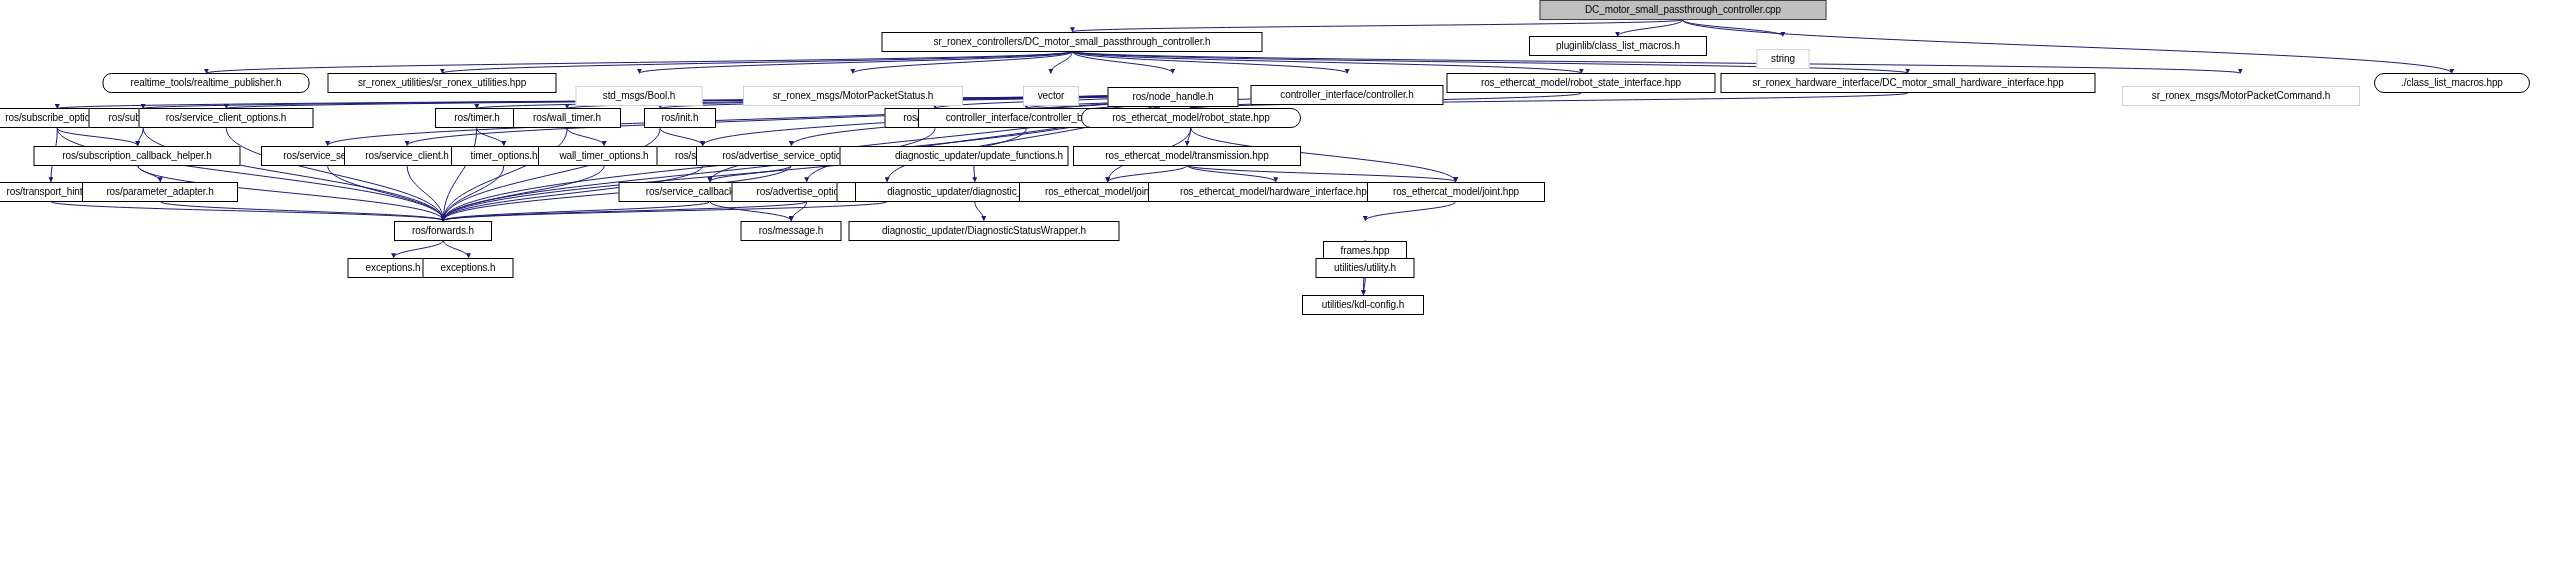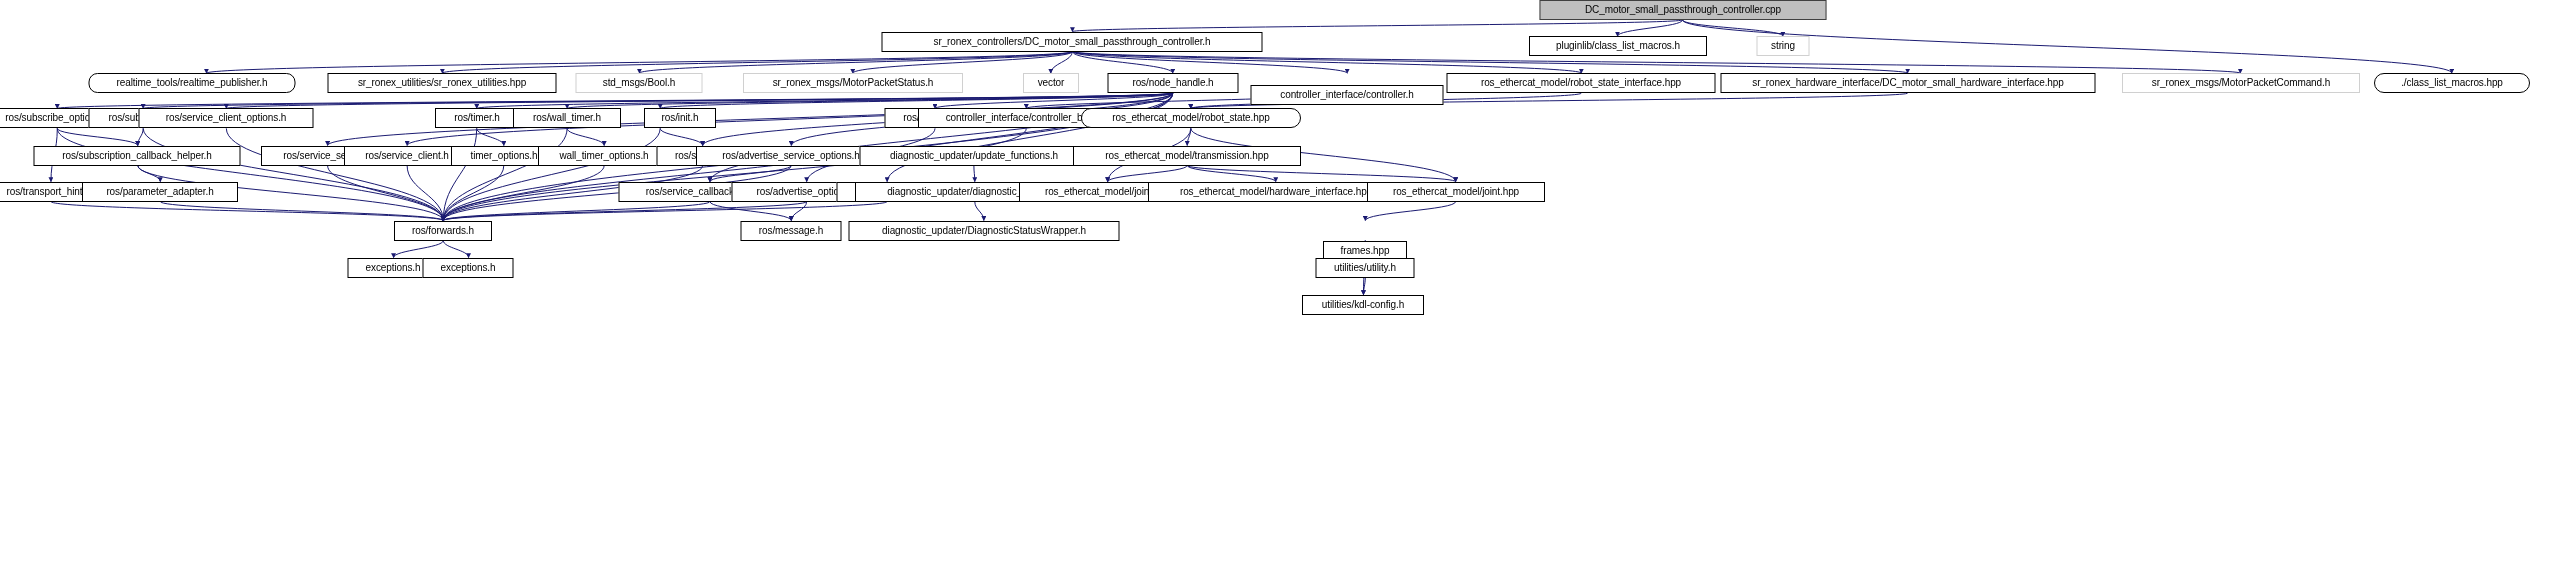--- a/index.html
+++ b/index.html
@@ -22,21 +22,21 @@
     font-size:10px;
     color:#000000;
     background:#ffffff;
     border:0.9px solid #000000;
     white-space:nowrap;
     padding:0 4.5px;
     transform:translate(-50%,-50%);
     letter-spacing:-0.1px;
   }
   
-  .node.faint{border:0.9px solid #d0d0d0;}
+  .node.faint{border:0.9px solid #d0d0d0;margin-top:13px;}
   
   .node.root{
     background:#bfbfbf;
     border:0.9px solid #404040;
   }
 </style>
 </head>
 <body>
 
 <div id="canvas">
@@ -123,26 +123,26 @@
         <path d="M 1510 266 C 1510 274.55, 1510 276.45, 1510 285" fill="none" stroke="#191970" stroke-width="1.1" marker-end="url(#arrow)"></path>
         <path d="M 1510 266 C 1510 293, 1508 299, 1508 326" fill="none" stroke="#191970" stroke-width="1.1" marker-end="url(#arrow)"></path>
         <path d="M 1510 307 C 1510 315.55, 1508 317.45, 1508 326" fill="none" stroke="#191970" stroke-width="1.1" marker-end="url(#arrow)"></path>
       </g>
   </svg>
   <div id="nodes-layer">
       <div class="node root" style="left: 1683px; top: 10px; width: 287px;">DC_motor_small_passthrough_controller.cpp</div>
       <div class="node" style="left: 1618px; top: 46px; width: 178px;">pluginlib/class_list_macros.h</div>
       <div class="node faint" style="left: 1783px; top: 46px; width: 53px;">string</div>
       <div class="node" style="left: 1072px; top: 42px; width: 381px;">sr_ronex_controllers/DC_motor_small_passthrough_controller.h</div>
-      <div class="node" style="left: 192px; top: 83px; width: 207px; border-radius: 9px;">realtime_tools/realtime_publisher.h</div>
+      <div class="node" style="left: 206px; top: 83px; width: 207px; border-radius: 9px;">realtime_tools/realtime_publisher.h</div>
       <div class="node" style="left: 442px; top: 83px; width: 229px;">sr_ronex_utilities/sr_ronex_utilities.hpp</div>
       <div class="node faint" style="left: 639px; top: 83px; width: 127px;">std_msgs/Bool.h</div>
       <div class="node faint" style="left: 853px; top: 83px; width: 220px;">sr_ronex_msgs/MotorPacketStatus.h</div>
       <div class="node faint" style="left: 1051px; top: 83px; width: 56px;">vector</div>
-      <div class="node" style="left: 1173px; top: 83px; width: 131px;">ros/node_handle.h</div>
+      <div class="node" style="left: 1173px; top: 97px; width: 131px;">ros/node_handle.h</div>
       <div class="node" style="left: 1347px; top: 83px; width: 193px; margin-top: 12px;">controller_interface/controller.h</div>
       <div class="node" style="left: 1581px; top: 83px; width: 269px;">ros_ethercat_model/robot_state_interface.hpp</div>
       <div class="node" style="left: 1908px; top: 83px; width: 375px;">sr_ronex_hardware_interface/DC_motor_small_hardware_interface.hpp</div>
       <div class="node faint" style="left: 2241px; top: 83px; width: 238px;">sr_ronex_msgs/MotorPacketCommand.h</div>
       <div class="node" style="left: 2452px; top: 83px; width: 156px; border-radius: 10px;">./class_list_macros.hpp</div>
       <div class="node" style="left: 57px; top: 118px; width: 154px;">ros/subscribe_options.h</div>
       <div class="node" style="left: 143px; top: 118px; width: 109px;">ros/subscriber.h</div>
       <div class="node" style="left: 226px; top: 118px; width: 175px;">ros/service_client_options.h</div>
       <div class="node" style="left: 477px; top: 118px; width: 84px;">ros/timer.h</div>
       <div class="node" style="left: 567px; top: 118px; width: 108px;">ros/wall_timer.h</div>
@@ -150,21 +150,21 @@
       <div class="node" style="left: 935px; top: 118px; width: 101px;">ros/publisher.h</div>
       <div class="node" style="left: 1026px; top: 118px; width: 216px;">controller_interface/controller_base.h</div>
       <div class="node" style="left: 1191px; top: 118px; width: 220px; border-radius: 10px;">ros_ethercat_model/robot_state.hpp</div>
       <div class="node" style="left: 137px; top: 156px; width: 207px;">ros/subscription_callback_helper.h</div>
       <div class="node" style="left: 327px; top: 156px; width: 132px;">ros/service_server.h</div>
       <div class="node" style="left: 407px; top: 156px; width: 126px;">ros/service_client.h</div>
       <div class="node" style="left: 504px; top: 156px; width: 106px;">timer_options.h</div>
       <div class="node" style="left: 604px; top: 156px; width: 132px;">wall_timer_options.h</div>
       <div class="node" style="left: 703px; top: 156px; width: 93px;">ros/spinner.h</div>
       <div class="node" style="left: 791px; top: 156px; width: 190px;">ros/advertise_service_options.h</div>
-      <div class="node" style="left: 974px; top: 156px; width: 229px;">diagnostic_updater/update_functions.h</div>
+      <div class="node" style="left: 954px; top: 156px; width: 229px; text-align: right;">diagnostic_updater/update_functions.h</div>
       <div class="node" style="left: 1187px; top: 156px; width: 228px;">ros_ethercat_model/transmission.hpp</div>
       <div class="node" style="left: 51px; top: 192px; width: 138px;">ros/transport_hints.h</div>
       <div class="node" style="left: 160px; top: 192px; width: 156px;">ros/parameter_adapter.h</div>
       <div class="node" style="left: 710px; top: 192px; width: 183px;">ros/service_callback_helper.h</div>
       <div class="node" style="left: 807px; top: 192px; width: 151px;">ros/advertise_options.h</div>
       <div class="node" style="left: 887px; top: 192px; width: 101px;">ros/publisher.h</div>
       <div class="node" style="left: 975px; top: 192px; width: 240px;">diagnostic_updater/diagnostic_updater.h</div>
       <div class="node" style="left: 1108px; top: 192px; width: 178px;">ros_ethercat_model/joint.hpp</div>
       <div class="node" style="left: 1276px; top: 192px; width: 256px;">ros_ethercat_model/hardware_interface.hpp</div>
       <div class="node" style="left: 1456px; top: 192px; width: 178px;">ros_ethercat_model/joint.hpp</div>

